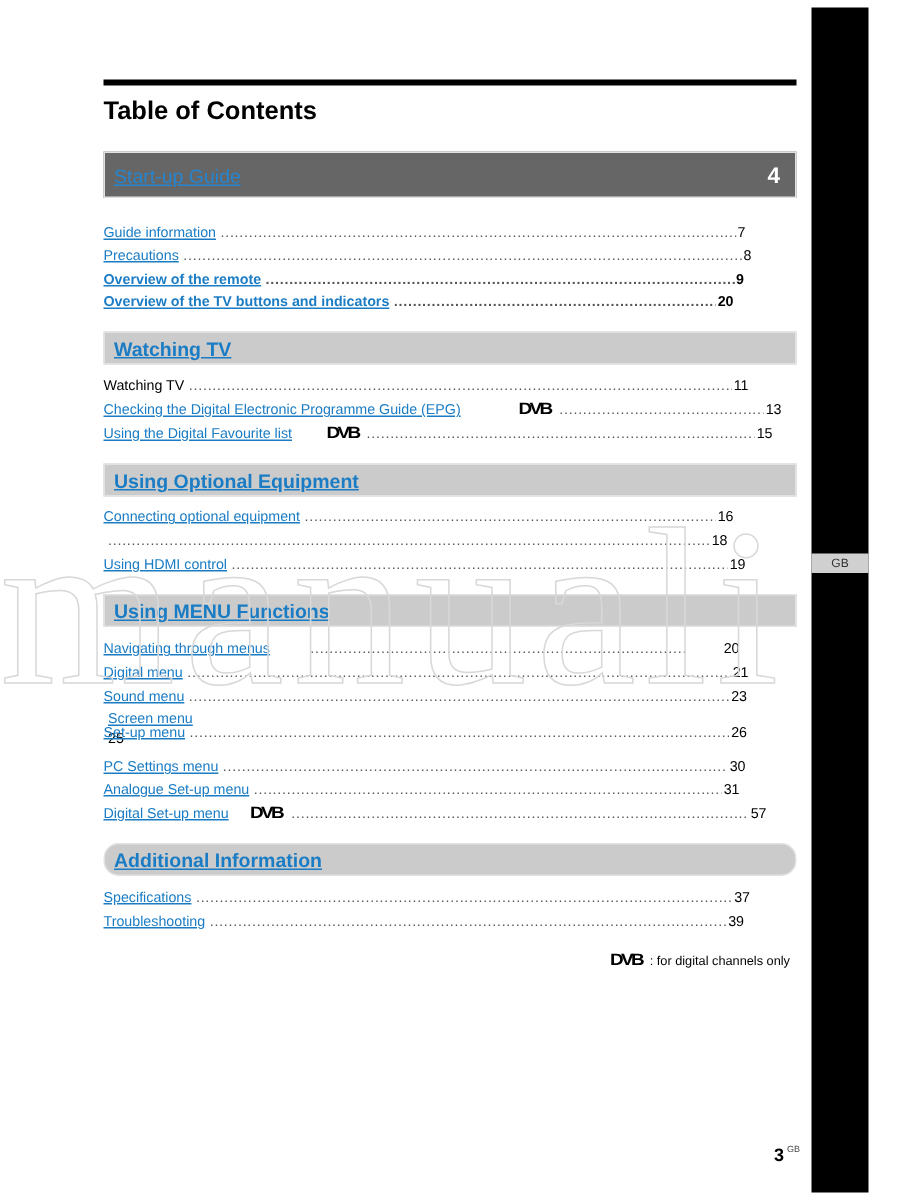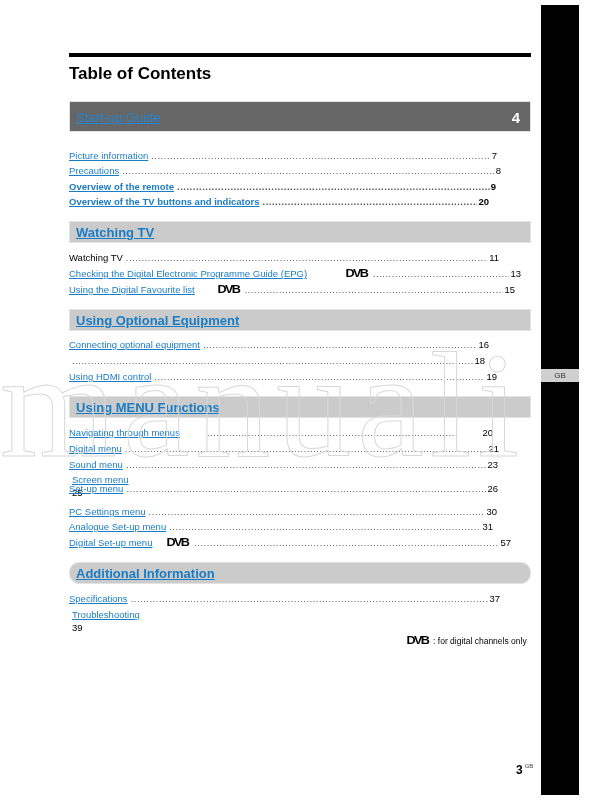--- a/index.html
+++ b/index.html
@@ -50,21 +50,21 @@
 
 <div class="top-rule"></div>
 <div class="page-title">Table of Contents</div>
 
 <div class="section-head dark" style="top:101px;">
   <span class="title">Start-up Guide</span>
   <span class="pnum">4</span>
 </div>
 
 <div class="entry" style="top:149px;width:428px;">
-  <span class="label">Picture information</span>
+  <span class="label">Guide information</span>
   <span class="dots"></span>
   <span class="pg">7</span>
 </div>
 <div class="entry" style="top:164px;width:432px;">
   <span class="label">Precautions</span>
   <span class="dots"></span>
   <span class="pg">8</span>
 </div>
 <div class="entry bold" style="top:180px;width:427px;">
   <span class="label">Overview of the remote</span>
@@ -165,21 +165,21 @@
 </div>
 
 <div class="section-head" style="top:562px;border-radius:10px;">
   <span class="title">Additional Information</span>
 </div>
 <div class="entry" style="top:592px;width:431px;">
   <span class="label">Specifications</span>
   <span class="dots"></span>
   <span class="pg">37</span>
 </div>
-<div class="entry" style="top:608px;width:427px;flex-direction:column;">
+<div class="entry" style="top:608px;width:427px;">
   <span class="label">Troubleshooting</span>
   <span class="dots"></span>
   <span class="pg">39</span>
 </div>
 
 <div class="legend">
   <span class="dvb">DVB</span>
   <span>: for digital channels only</span>
 </div>
 

